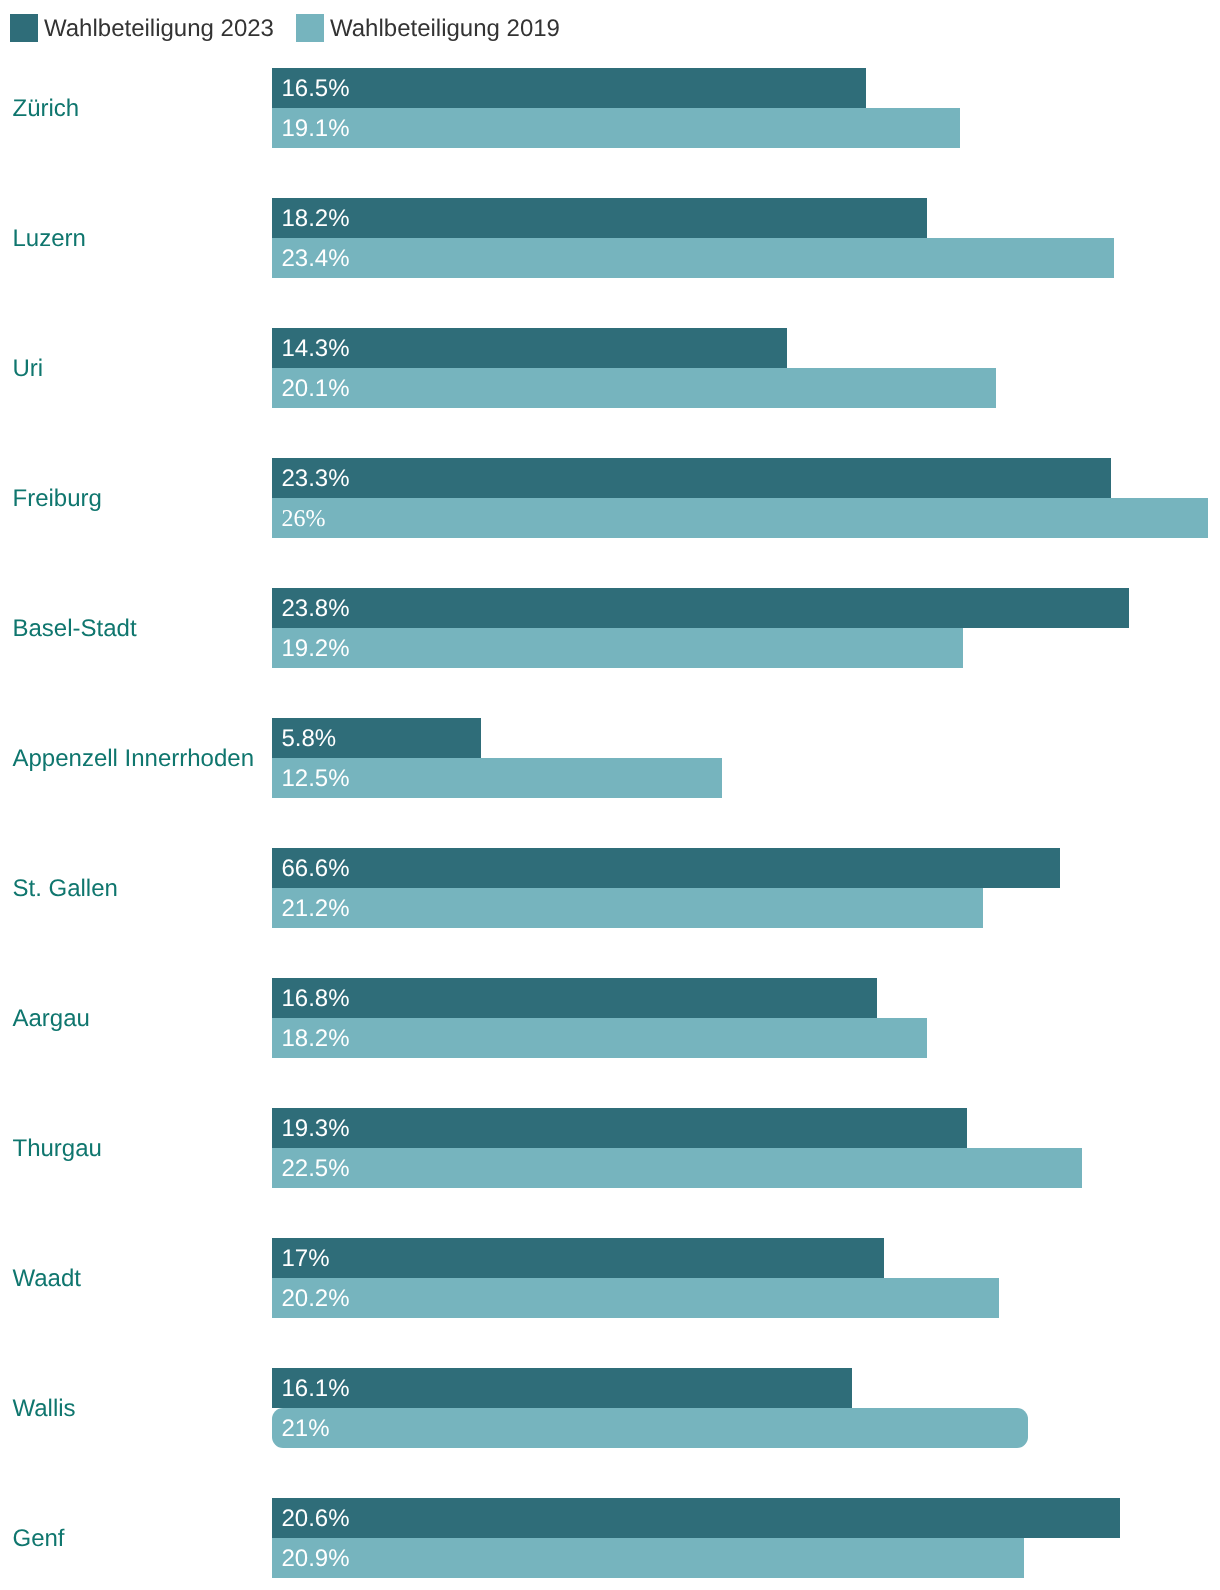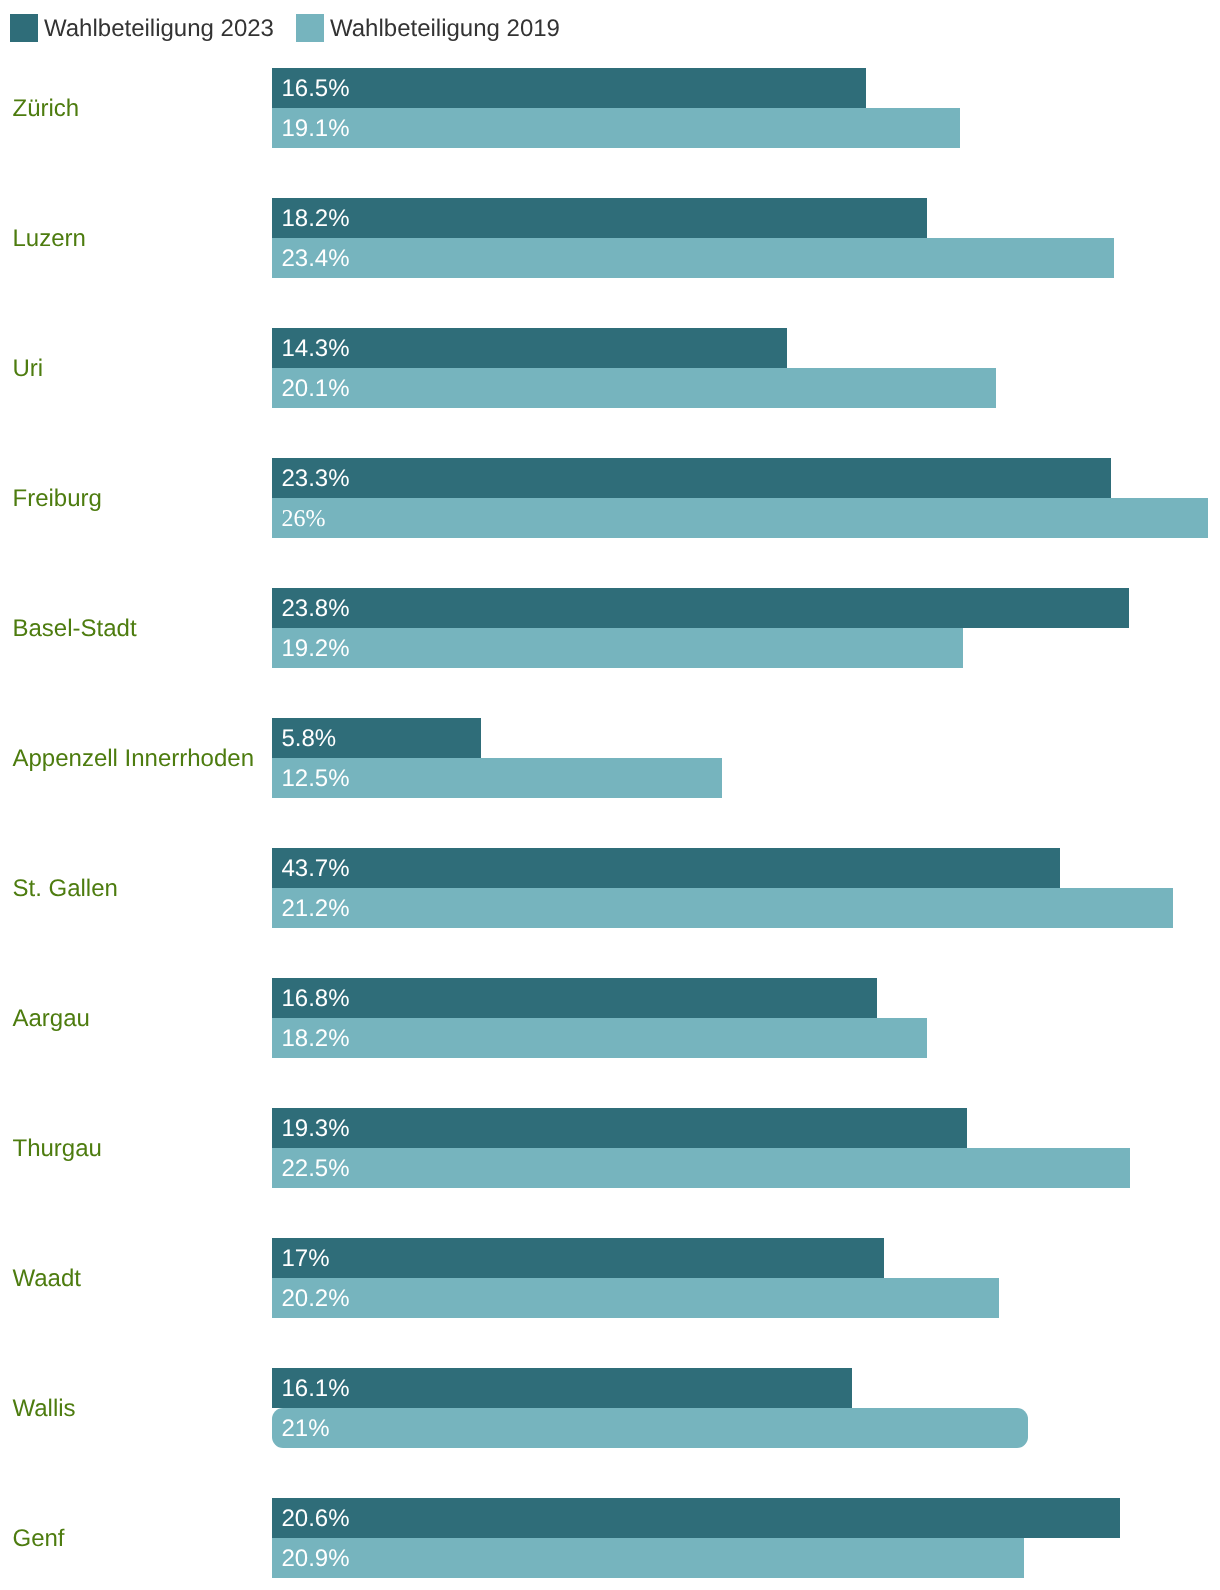--- a/index.html
+++ b/index.html
@@ -20,21 +20,21 @@
   .legend-label{display:inline-block;vertical-align:top;
     font-size:24px;line-height:28px;color:#333333;
     margin-left:6px;position:relative;top:1px;white-space:nowrap;
     transform:translateZ(0);}
   .legend-item-1{left:10px;}
   .legend-item-2{left:296px;}
 
   
   .row{position:absolute;left:0;width:1220px;height:80px;}
   .cat-label{position:absolute;left:12.5px;top:1.3px;height:80px;line-height:80px;
-    font-size:24px;color:#4d7c0f;white-space:nowrap;transform:translateZ(0);text-align:right;}
+    font-size:24px;color:#0f766e;white-space:nowrap;transform:translateZ(0);text-align:right;}
   .bar{position:absolute;left:272px;height:40px;}
   .bar-a{top:0px;}
   .bar-b{top:40px;}
   .bar-value{position:absolute;left:9.5px;top:1px;height:40px;line-height:40px;
     font-size:24px;color:#ffffff;white-space:nowrap;transform:translateZ(0);}
 </style>
 </head>
 <body style="background: rgb(255, 255, 255);">
 
 <div id="chart">
@@ -99,41 +99,41 @@
     <div class="bar bar-a" style="width: 208.8px; background: rgb(47, 109, 121);">
       <span class="bar-value">5.8%</span>
     </div>
     <div class="bar bar-b" style="width: 450px; background: rgb(118, 180, 190);">
       <span class="bar-value">12.5%</span>
     </div>
   </div>
   <div class="row" style="top: 848px;">
     <div class="cat-label">St. Gallen</div>
     <div class="bar bar-a" style="width: 788.4px; background: rgb(47, 109, 121);">
-      <span class="bar-value">43.7%</span>
+      <span class="bar-value">66.6%</span>
     </div>
-    <div class="bar bar-b" style="width: 901px; background: rgb(118, 180, 190);">
+    <div class="bar bar-b" style="width: 691px; background: rgb(118, 180, 190); padding-left: 20px;">
       <span class="bar-value">21.2%</span>
     </div>
   </div>
   <div class="row" style="top: 978px; padding-left: 29px;">
     <div class="cat-label">Aargau</div>
     <div class="bar bar-a" style="width: 604.8px; background: rgb(47, 109, 121);">
       <span class="bar-value">16.8%</span>
     </div>
     <div class="bar bar-b" style="width: 655.2px; background: rgb(118, 180, 190);">
       <span class="bar-value">18.2%</span>
     </div>
   </div>
   <div class="row" style="top: 1108px;">
     <div class="cat-label">Thurgau</div>
     <div class="bar bar-a" style="width: 694.8px; background: rgb(47, 109, 121);">
       <span class="bar-value">19.3%</span>
     </div>
-    <div class="bar bar-b" style="width: 810px; background: rgb(118, 180, 190); padding-left: 48px;">
+    <div class="bar bar-b" style="width: 810px; background: rgb(118, 180, 190);">
       <span class="bar-value">22.5%</span>
     </div>
   </div>
   <div class="row" style="top: 1238px;">
     <div class="cat-label">Waadt</div>
     <div class="bar bar-a" style="width: 612px; background: rgb(47, 109, 121);">
       <span class="bar-value">17%</span>
     </div>
     <div class="bar bar-b" style="width: 727.2px; background: rgb(118, 180, 190);">
       <span class="bar-value">20.2%</span>

